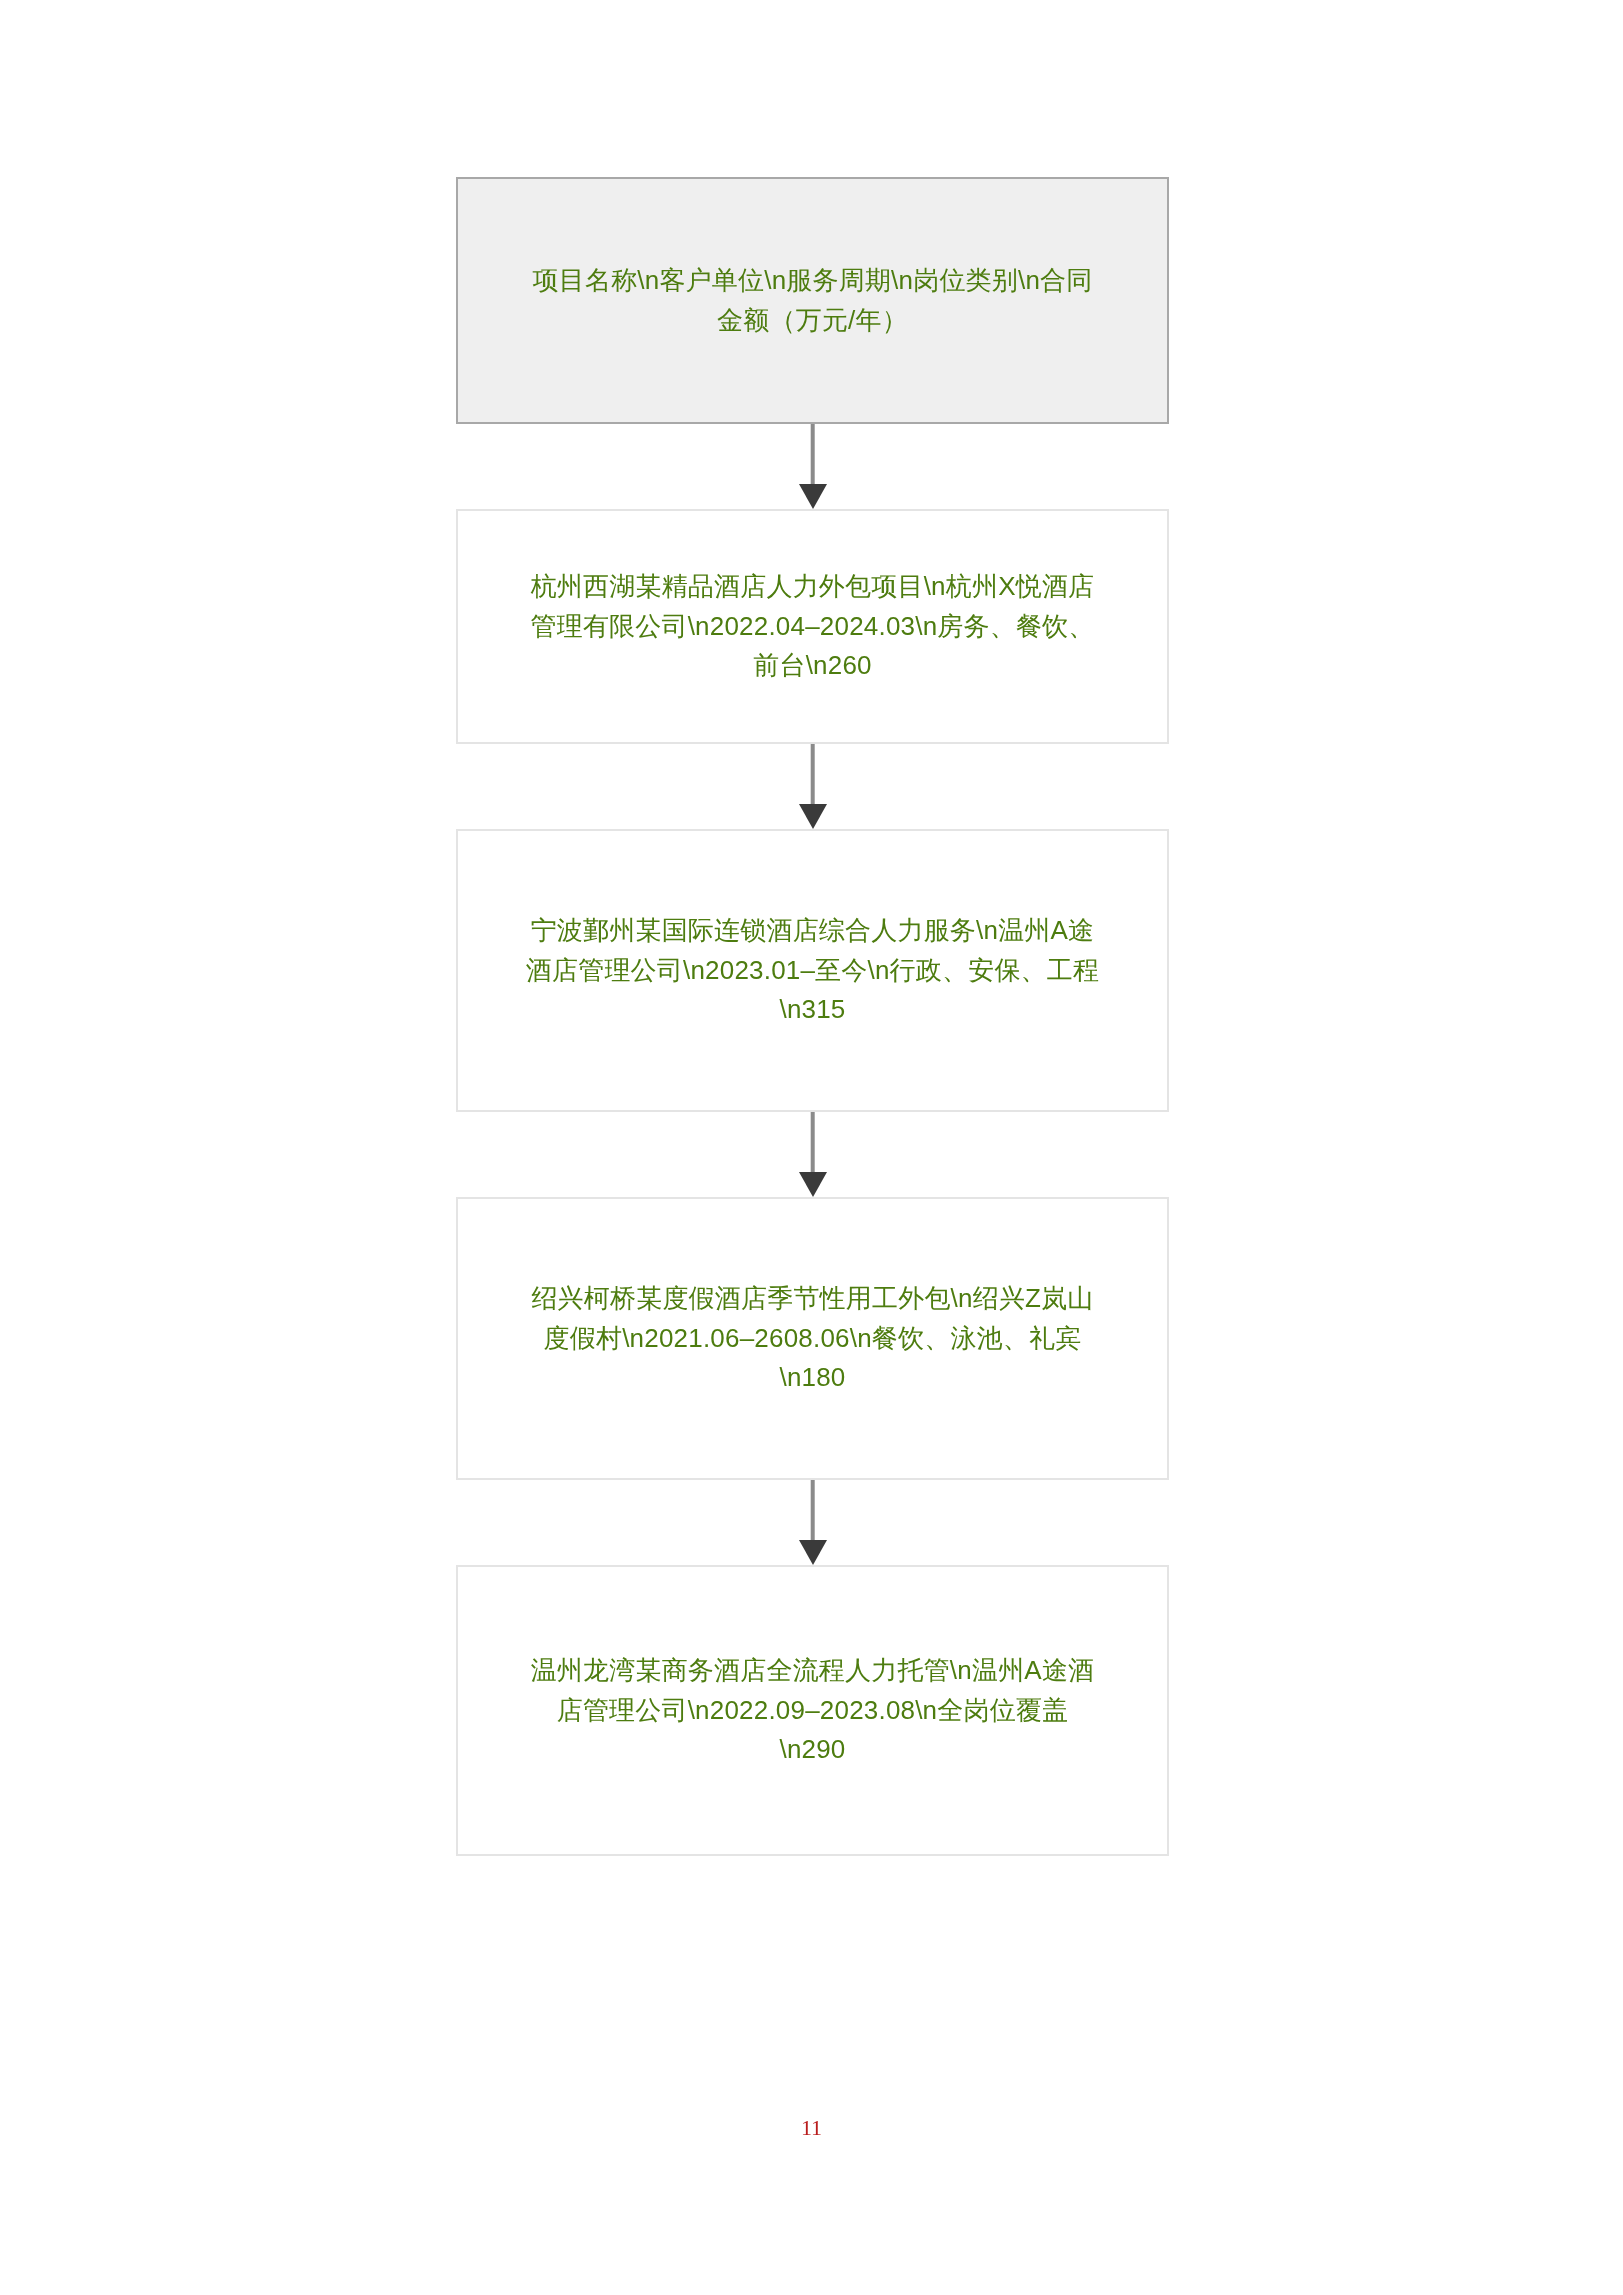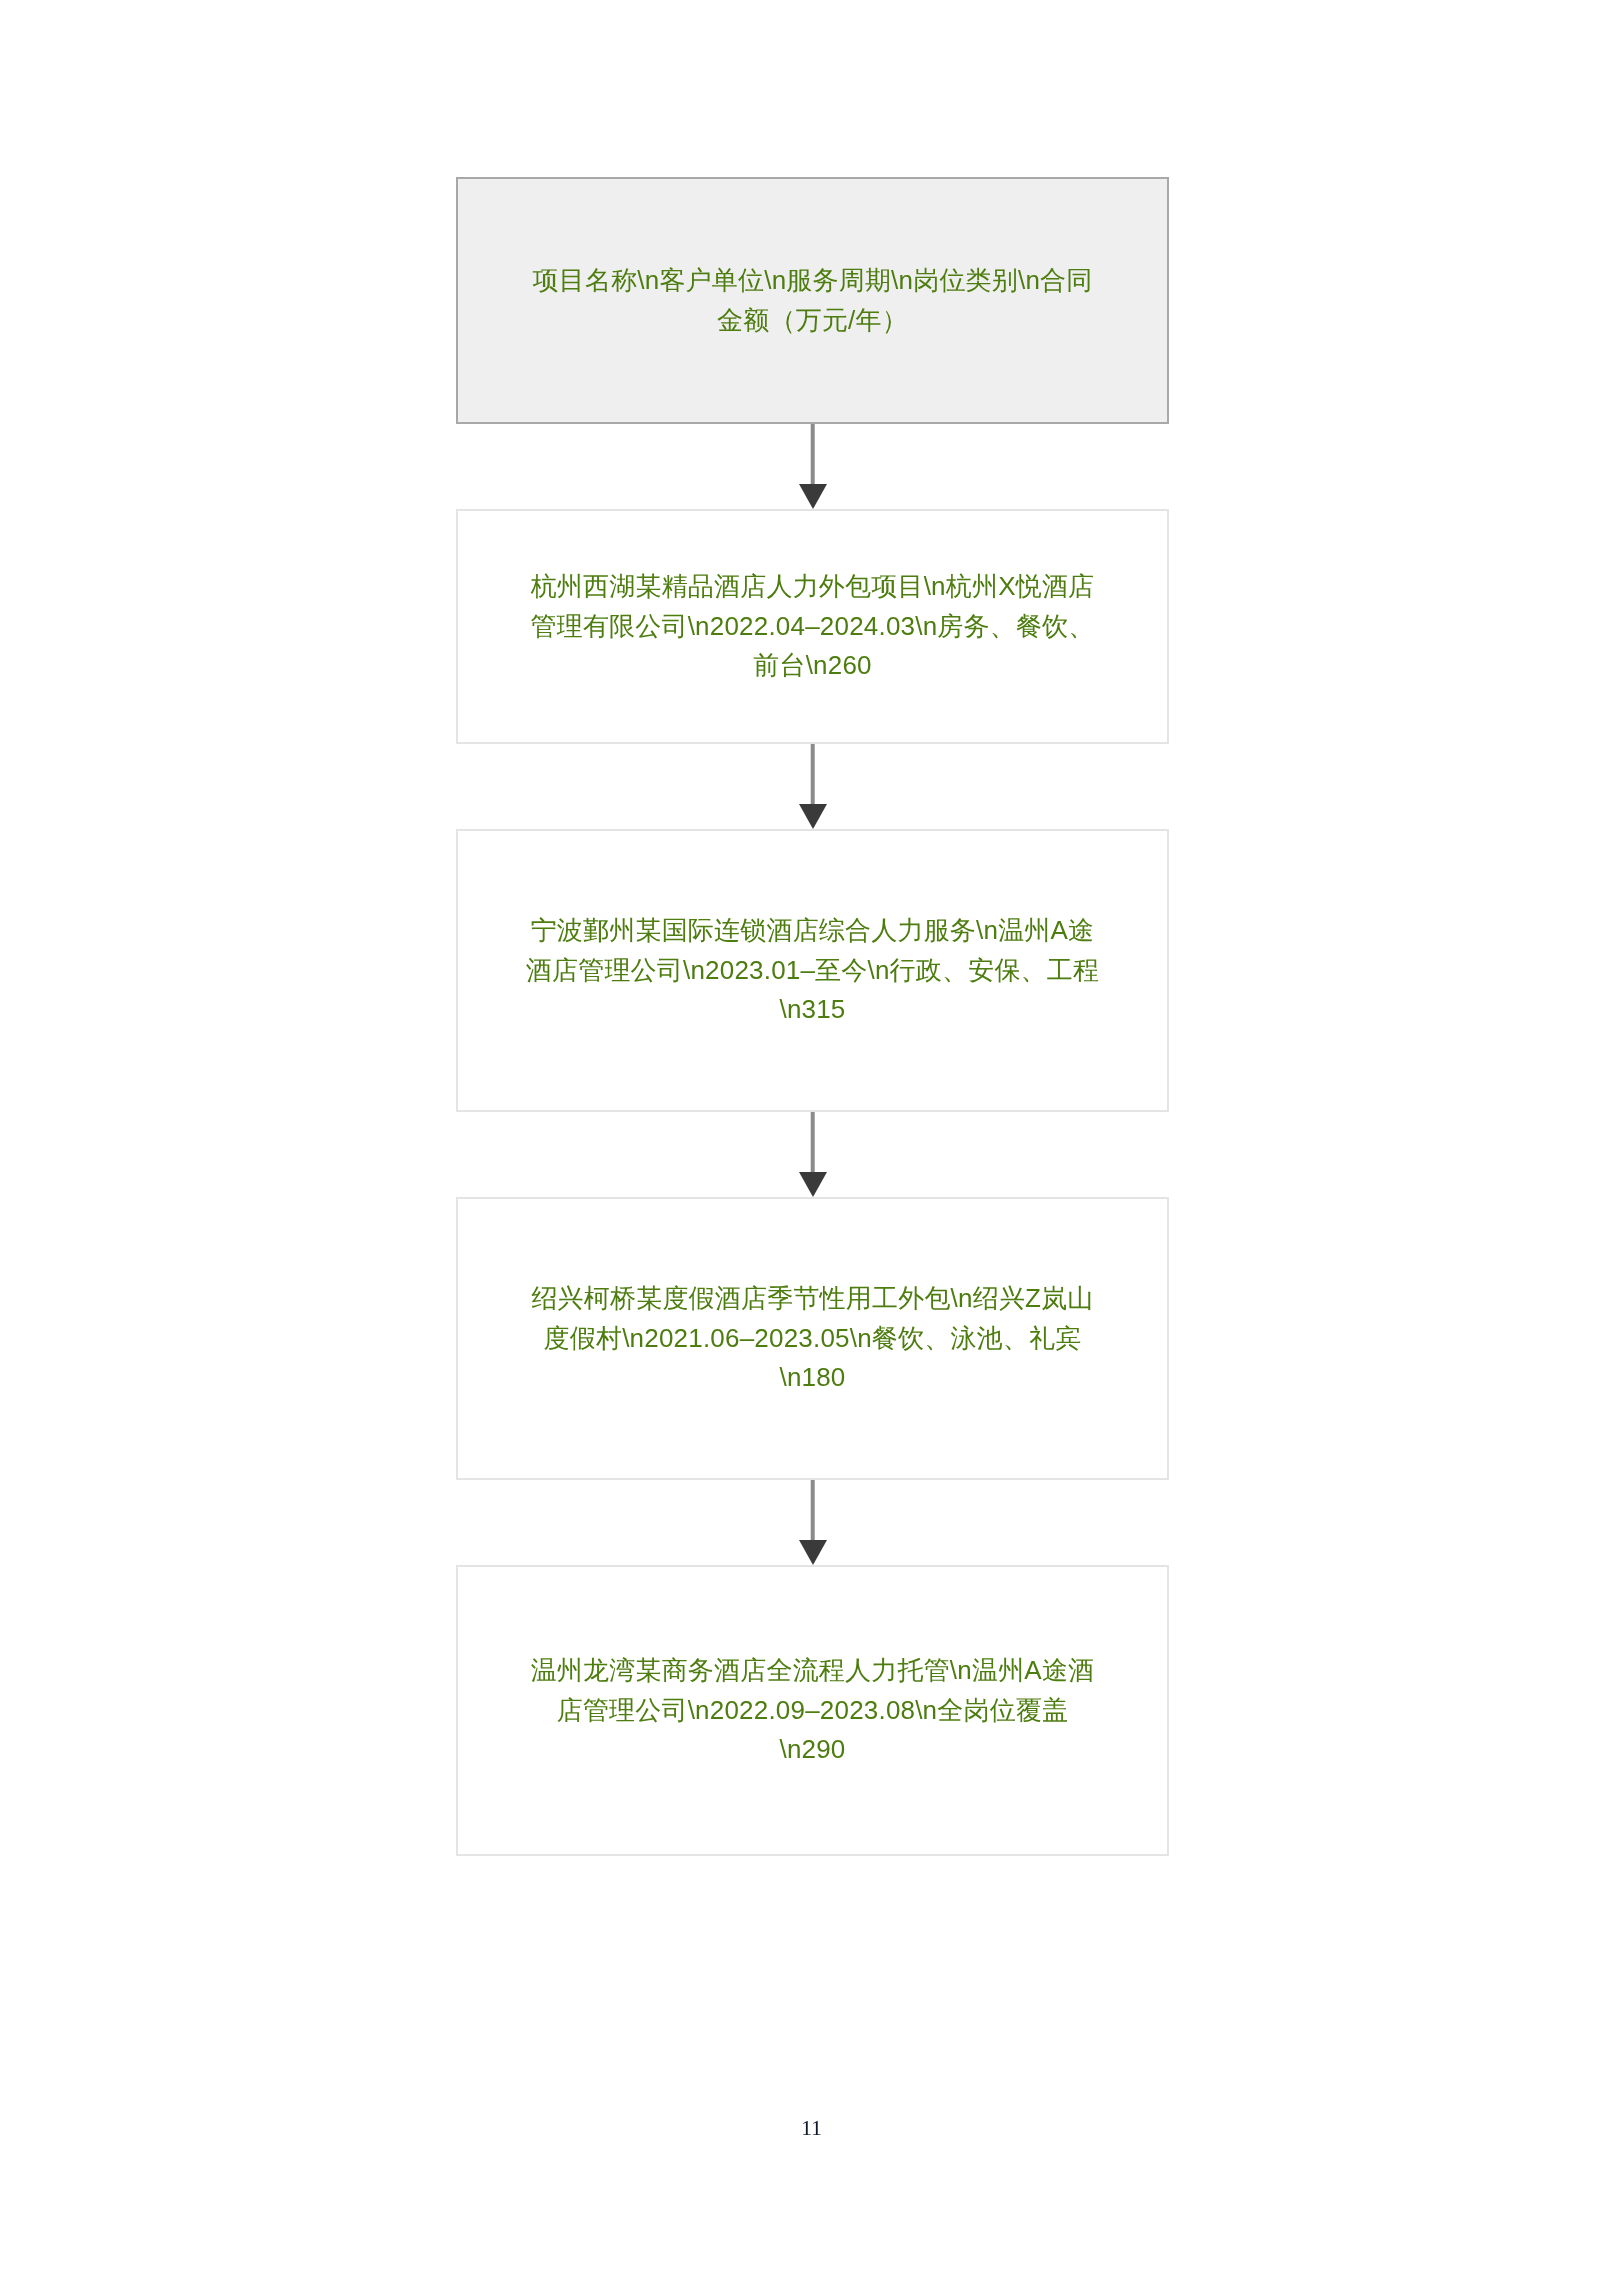--- a/index.html
+++ b/index.html
@@ -97,21 +97,21 @@
 
   
   .page-number {
     position: absolute;
     left: 0;
     right: 0;
     top: 2115px;
     text-align: center;
     font-family: "Liberation Serif", "DejaVu Serif", serif;
     font-size: 22px;
-    color: #0f172a;
+    color: #b91c1c;
   }
 </style>
 </head>
 <body>
 
 <div id="page">
 
   <div class="flow">
 
     <div class="node node--header">
@@ -135,21 +135,21 @@
     <div class="node node--item node--h2">
       <span class="node-text">宁波鄞州某国际连锁酒店综合人力服务\n温州A途酒店管理公司\n2023.01–至今\n行政、安保、工程\n315</span>
     </div>
 
     <div class="connector">
       <div class="shaft"></div>
       <div class="head"></div>
     </div>
 
     <div class="node node--item node--h3">
-      <span class="node-text">绍兴柯桥某度假酒店季节性用工外包\n绍兴Z岚山度假村\n2021.06–2023.05\n餐饮、泳池、礼宾\n180</span>
+      <span class="node-text">绍兴柯桥某度假酒店季节性用工外包\n绍兴Z岚山度假村\n2021.06–2608.06\n餐饮、泳池、礼宾\n180</span>
     </div>
 
     <div class="connector">
       <div class="shaft"></div>
       <div class="head"></div>
     </div>
 
     <div class="node node--item node--h4">
       <span class="node-text">温州龙湾某商务酒店全流程人力托管\n温州A途酒店管理公司\n2022.09–2023.08\n全岗位覆盖\n290</span>
     </div>

